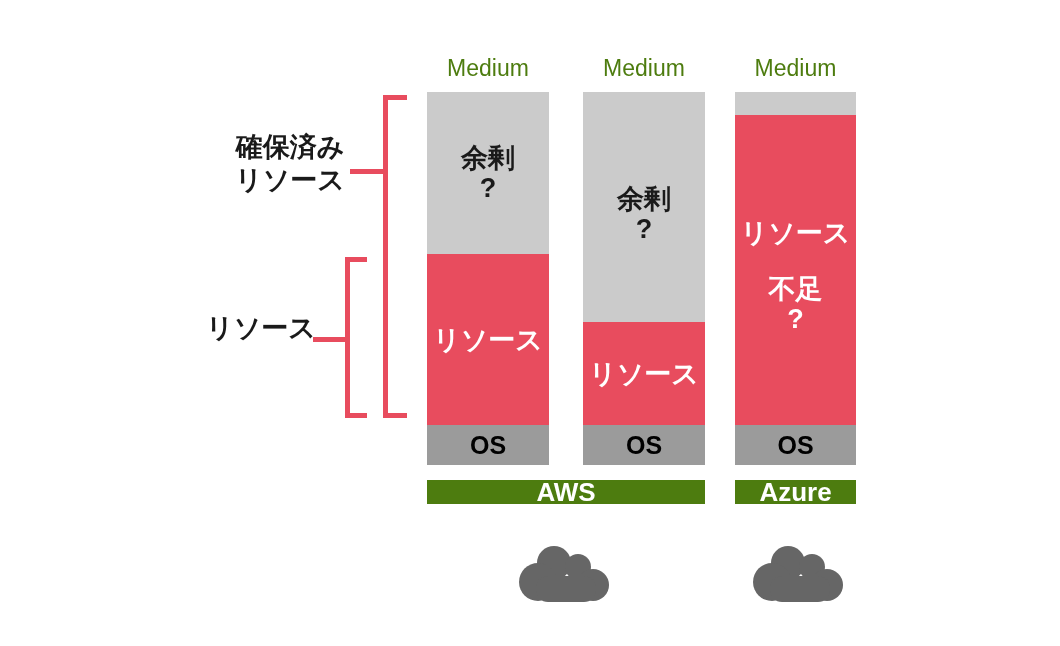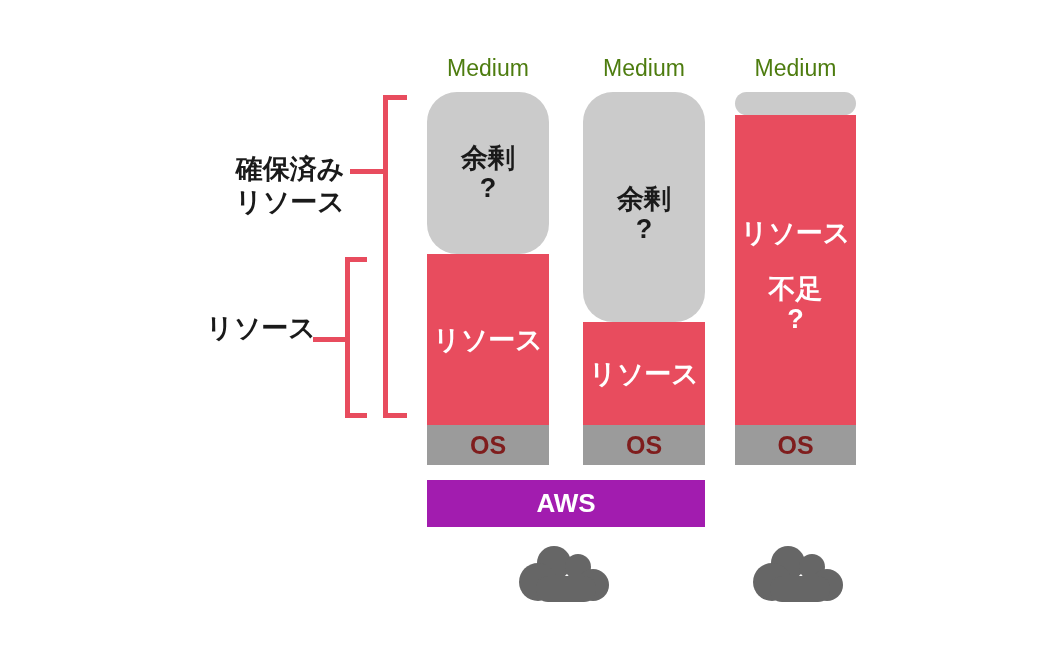--- a/index.html
+++ b/index.html
@@ -42,47 +42,47 @@
 
   
   .seg {
     position: absolute;
     display: flex;
     flex-direction: column;
     align-items: center;
     justify-content: center;
     text-align: center;
   }
-  .seg-surplus { background: #cbcbcb; color: #1a1a1a; font-weight: 700; font-size: 27px; line-height: 30px; border-radius: 30px; }
+  .seg-surplus { background: #cbcbcb; color: #1a1a1a; font-weight: 700; font-size: 27px; line-height: 30px; }
   .seg-resource { background: #e84c5e; color: #ffffff; font-weight: 700; font-size: 27px; line-height: 30px; }
-  .seg-os { background: #9b9b9b; color: #7f1d1d; font-weight: 700; font-size: 25px; }
+  .seg-os { background: #9b9b9b; color: #000000; font-weight: 700; font-size: 25px; }
   .seg span { display: block; }
   .gap26 { height: 26px; }
 
   
   .provider {
     position: absolute;
-    top: 480px; height: 47px;
-    background: #a21caf;
+    top: 480px; height: 24px;
+    background: #4d7c0f;
     color: #ffffff;
     font-weight: 700;
     font-size: 26px;
     display: flex;
     align-items: center;
     justify-content: center;
   }
 
   .cloud { position: absolute; top: 540px; }
 </style>
 </head>
 <body>
 
 <div class="canvas">
 
-  <div class="side-label" style="left:220px; top:153px; width:140px;">
+  <div class="side-label" style="left:220px; top:131px; width:140px;">
     <span>確保済み</span>
     <span>リソース</span>
   </div>
 
   <div class="side-label" style="left:191px; top:312px; width:140px;">
     <span>リソース</span>
   </div>
 
   <div>
     <div class="bk" style="left:383px; top:95px;  width:5px;  height:323px;"></div>
@@ -136,20 +136,23 @@
       <span>?</span>
     </div>
     <div class="seg seg-os" style="left:735px; top:425px; width:121px; height:40px;">
       <span>OS</span>
     </div>
   </div>
 
   <div class="provider" style="left:427px; width:278px;">
     <span>AWS</span>
   </div>
+  <div class="provider" style="left:735px; width:121px;">
+    <span>Azure</span>
+  </div>
 
   <svg class="cloud" style="left:518px;" width="96" height="62" viewBox="0 0 96 62">
     <g fill="#666666">
       <circle cx="36" cy="23" r="17"></circle>
       <circle cx="60" cy="27" r="13"></circle>
       <circle cx="20" cy="42" r="19"></circle>
       <circle cx="75" cy="45" r="16"></circle>
       <rect x="18" y="36" width="60" height="26" rx="12"></rect>
     </g>
   </svg>

